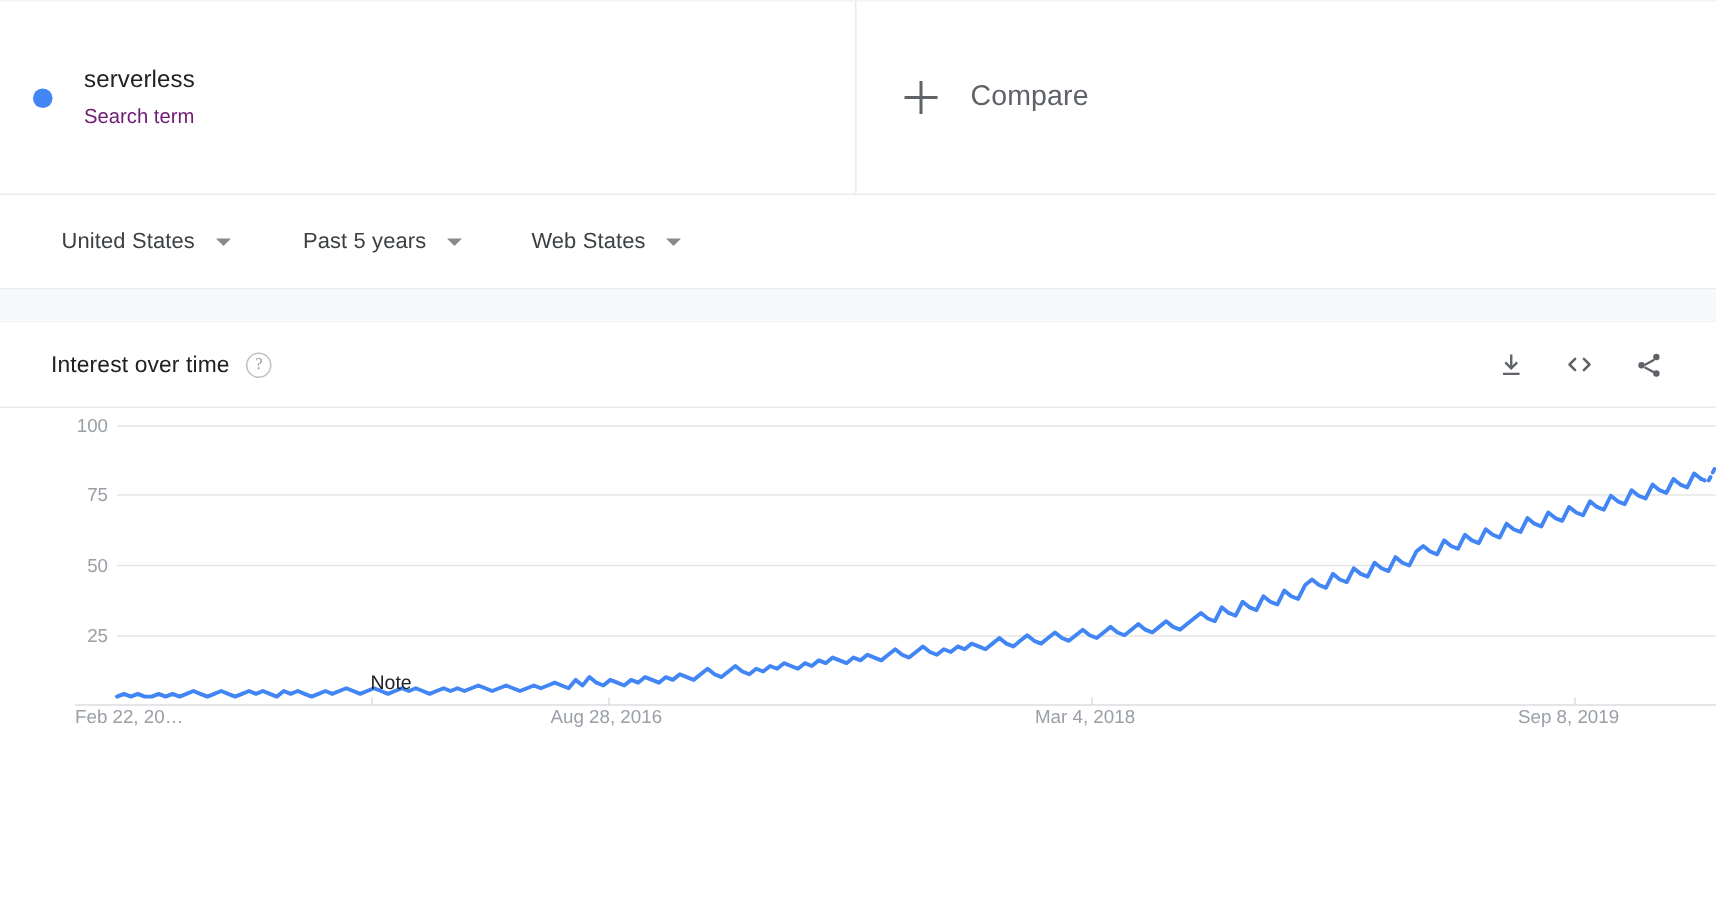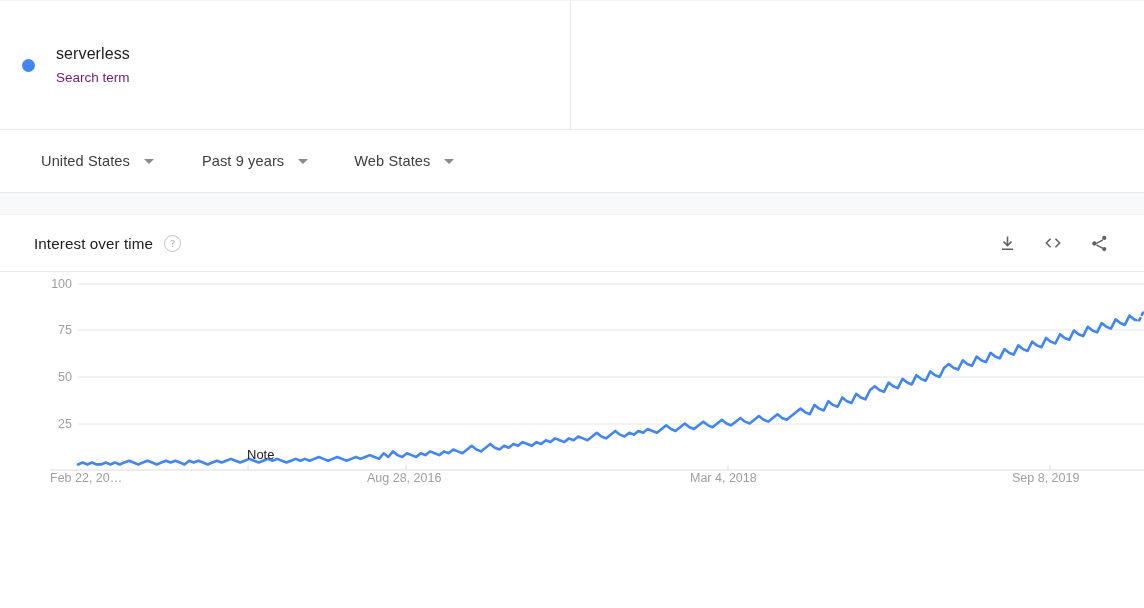--- a/index.html
+++ b/index.html
@@ -149,29 +149,33 @@
 <body>
 
 <div class="term-row">
   <div class="term-cell">
     <span class="term-dot"></span>
     <span class="term-text">
       <span class="term-title">serverless</span>
       <span class="term-sub">Search term</span>
     </span>
   </div>
+  <div class="compare-cell">
+    <span class="plus-icon"></span>
+    <span class="compare-label">Compare</span>
+  </div>
 </div>
 
 <div class="filter-bar">
   <div class="filter f-us">
     <span class="filter-label">United States</span>
     <span class="caret"></span>
   </div>
   <div class="filter f-time">
-    <span class="filter-label">Past 9 years</span>
+    <span class="filter-label">Past 5 years</span>
     <span class="caret"></span>
   </div>
   <div class="filter">
     <span class="filter-label">Web States</span>
     <span class="caret"></span>
   </div>
 </div>
 
 <div class="grey-band"></div>
 

